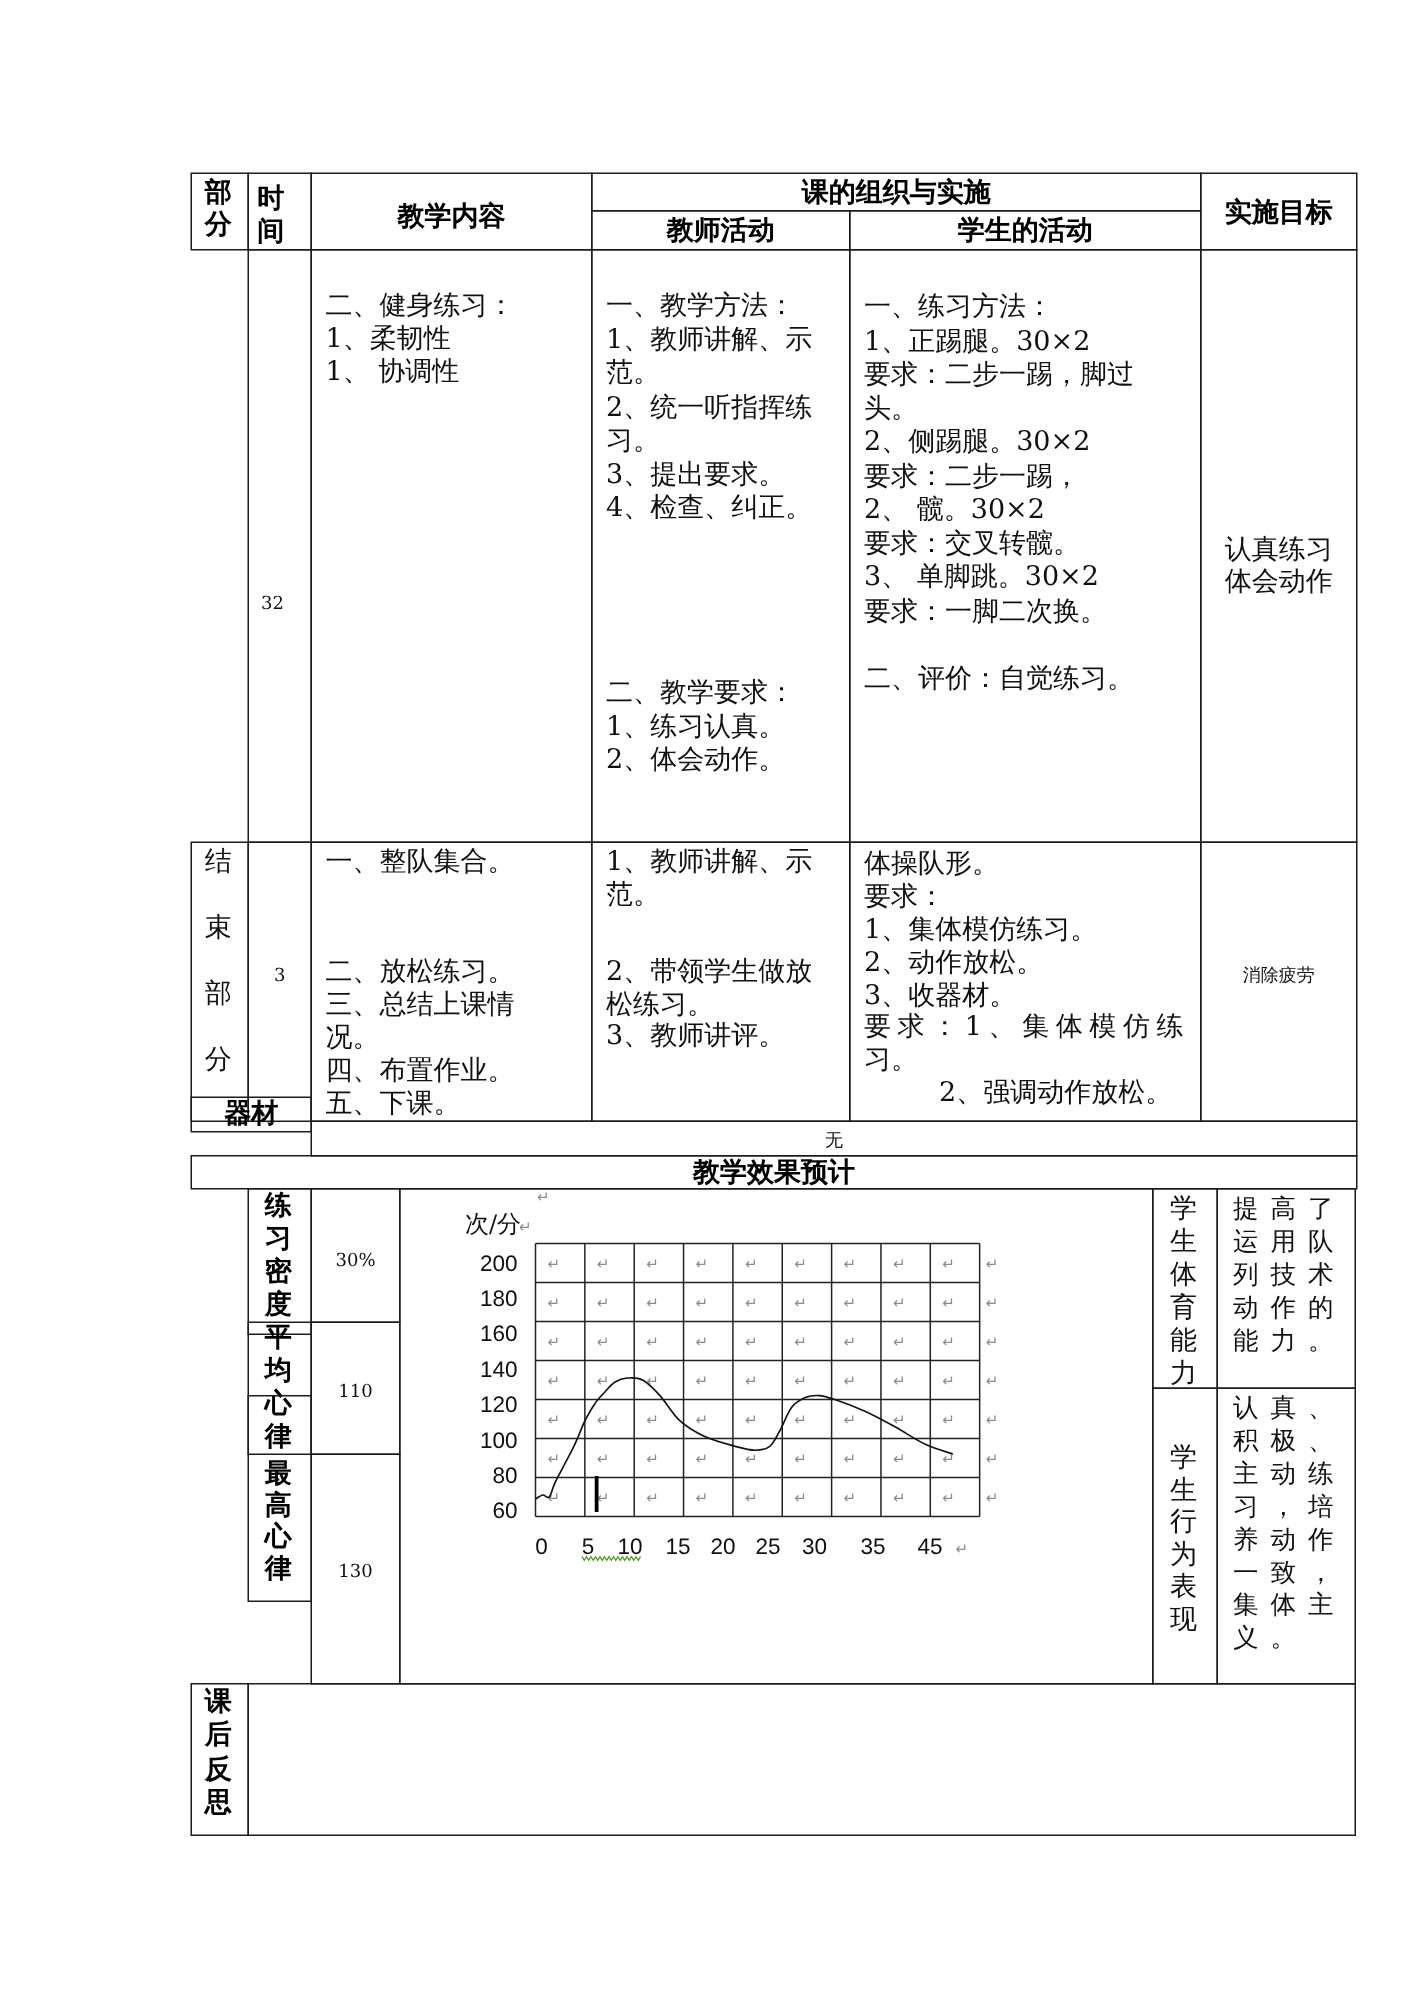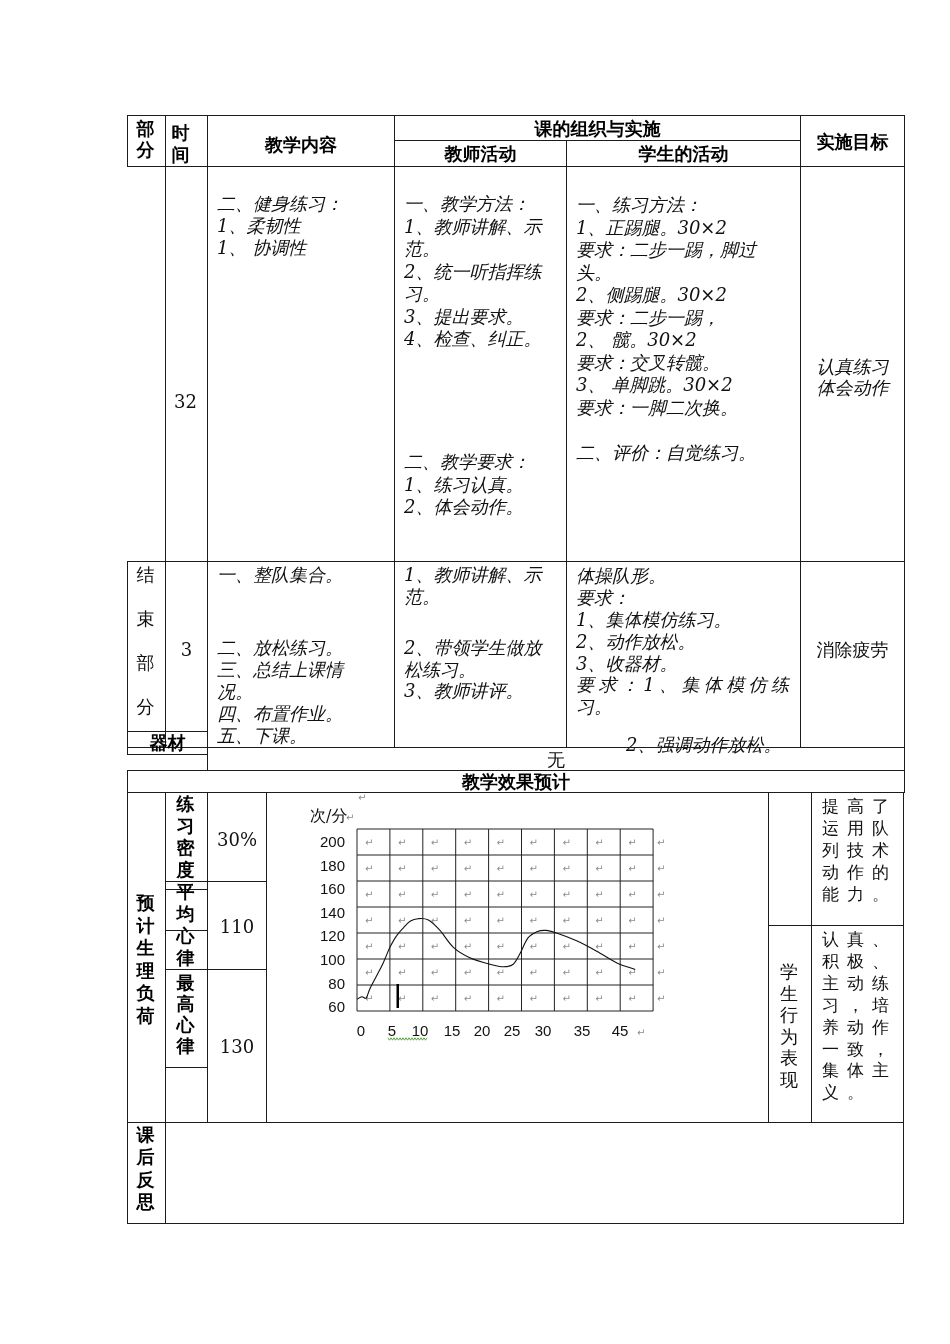--- a/index.html
+++ b/index.html
@@ -2,26 +2,26 @@
 <html><head>
 <meta charset="utf-8">
 <style>
   html,body{margin:0;padding:0;background:#fff;}
   #page{position:relative;width:950px;height:1344px;background:#fff;overflow:hidden;
         font-family:"DejaVu Serif","Liberation Serif",serif;color:#111;}
   .cell{position:absolute;box-sizing:border-box;border:1px solid #1c1c1c;}
   .hdr{font-family:"DejaVu Sans","Liberation Sans",sans-serif;font-weight:bold;font-size:18px;color:#000;}
   .abs{position:absolute;}
   .ctr{left:0;right:0;text-align:center;white-space:nowrap;}
-  .body-txt{font-size:18px;line-height:22px;white-space:nowrap;}
+  .body-txt{font-size:12px;line-height:22px;white-space:nowrap;}
   .vchars{position:absolute;left:50%;width:20px;margin-left:-10px;word-break:break-all;font-size:18px;}
   .block{position:absolute;font-size:18px;white-space:nowrap;}
-  .block .line{height:var(--lh,22px);line-height:var(--lh,22px);font-style:italic;}
+  .block .line{height:var(--lh,22px);line-height:var(--lh,22px);}
   .student-end .line:nth-child(6){width:213px;white-space:normal;text-align:justify;text-align-last:justify;}
-  .student-end .line:nth-child(8){padding-left:50px;margin-top:16px;}
+  .student-end .line:nth-child(8){padding-left:50px;}
   .grid3{position:absolute;width:80px;font-size:17px;letter-spacing:8px;word-break:break-all;line-height:22px;}
   .pmark{font-family:"DejaVu Sans",sans-serif;font-size:10px;fill:#8c8c8c;}
   .tick{font-family:"Liberation Sans",sans-serif;font-size:15px;fill:#111;}
   .unit{font-family:"DejaVu Serif",serif;font-size:16px;fill:#111;}
 </style>
 </head>
 <body>
 
 <div id="page">
 
@@ -144,23 +144,20 @@
   <div class="cell" style="left:127px;top:731px;width:81px;height:24px">
     <div class="abs ctr hdr" style="top:0;line-height:22px">器材</div>
   </div>
   <div class="cell" style="left:207px;top:747px;width:698px;height:24px">
     <div class="abs ctr body-txt" style="top:1px">无</div>
   </div>
   <div class="cell" style="left:127px;top:770px;width:778px;height:23px">
     <div class="abs ctr hdr" style="top:0;line-height:22px">教学效果预计</div>
   </div>
 
-  <div class="cell" style="left:127px;top:792px;width:39px;height:331px">
-    <div class="vchars hdr" style="top:99px;line-height:22.5px">预计生理负荷</div>
-  </div>
 
   <div class="cell" style="left:165px;top:792px;width:43px;height:98px">
     <div class="vchars hdr" style="top:0;line-height:22px">练习密度</div>
   </div>
   <div class="cell" style="left:165px;top:881px;width:43px;height:89px">
     <div class="vchars hdr" style="top:-1px;line-height:22px">平均心律</div>
   </div>
   <div class="cell" style="left:165px;top:930px;width:43px;height:138px">
     <div class="vchars hdr" style="top:41px;line-height:21px">最高心律</div>
   </div>
@@ -285,20 +282,23 @@
         <text x="276" y="243" class="tick" text-anchor="middle">30</text>
         <text x="315" y="243" class="tick" text-anchor="middle">35</text>
         <text x="353" y="243" class="tick" text-anchor="middle">45</text>
         <text x="370" y="243" class="pmark">↵</text>
         <polyline points="121,244.8 122.5,247.2 124,244.8 125.5,247.2 127,244.8 128.5,247.2 130,244.8 131.5,247.2 133,244.8 134.5,247.2 136,244.8 137.5,247.2 139,244.8 140.5,247.2 142,244.8 143.5,247.2 145,244.8 146.5,247.2 148,244.8 149.5,247.2 151,244.8 152.5,247.2 154,244.8 155.5,247.2 157,244.8 158.5,247.2 160,244.8" fill="none" stroke="#4c9a2a" stroke-width="0.9"></polyline>
         <path d="M90.0,206.3 C90.8,205.9 93.4,203.9 94.9,203.7 C96.4,203.5 97.8,206.3 99.2,205.0 C100.5,203.7 101.1,199.6 102.8,195.9 C104.5,192.2 107.3,187.2 109.5,182.9 C111.8,178.6 114.0,174.7 116.2,169.9 C118.5,165.1 120.7,158.9 122.9,154.3 C125.2,149.8 127.4,145.8 129.7,142.6 C131.9,139.3 134.1,137.2 136.4,134.8 C138.6,132.4 140.6,129.8 143.1,128.3 C145.5,126.8 147.9,125.9 151.0,125.7 C154.1,125.5 157.7,125.0 161.4,127.0 C165.0,128.9 168.8,132.8 173.0,137.4 C177.1,142.0 181.4,149.8 186.4,154.3 C191.4,158.9 196.8,161.9 202.8,164.7 C208.9,167.5 217.4,169.7 223.0,171.2 C228.6,172.7 232.5,173.8 236.4,173.8 C240.3,173.8 243.4,173.4 246.2,171.2 C248.9,169.0 250.4,165.1 252.9,160.8 C255.3,156.5 258.0,148.9 260.8,145.2 C263.6,141.5 266.9,140.0 269.9,138.7 C273.0,137.4 275.8,137.2 279.1,137.4 C282.4,137.6 284.4,138.3 289.5,140.0 C294.6,141.7 302.9,144.8 309.6,147.8 C316.3,150.8 323.0,154.5 329.7,158.2 C336.4,161.9 343.5,166.9 349.9,169.9 C356.3,172.9 365.1,175.3 368.2,176.4" fill="none" stroke="#111" stroke-width="1.1"></path>
         <rect x="129.5" y="191" width="2.5" height="24" fill="#000"></rect>
       </svg>
   </div>
 
+  <div class="cell" style="left:768px;top:792px;width:44px;height:134px">
+    <div class="vchars" style="top:2px;line-height:22px">学生体育能力</div>
+  </div>
   <div class="cell" style="left:768px;top:925px;width:44px;height:198px">
     <div class="vchars" style="top:35px;line-height:21.6px">学生行为表现</div>
   </div>
   <div class="cell" style="left:811px;top:792px;width:93px;height:134px">
     <div class="grid3" style="left:10px;top:2px">提高了运用队列技术动作的能力。</div>
   </div>
   <div class="cell" style="left:811px;top:925px;width:93px;height:198px">
     <div class="grid3" style="left:10px;top:3px;line-height:21.9px">认真、积极、主动练习，培养动作一致，集体主义。</div>
   </div>
 

